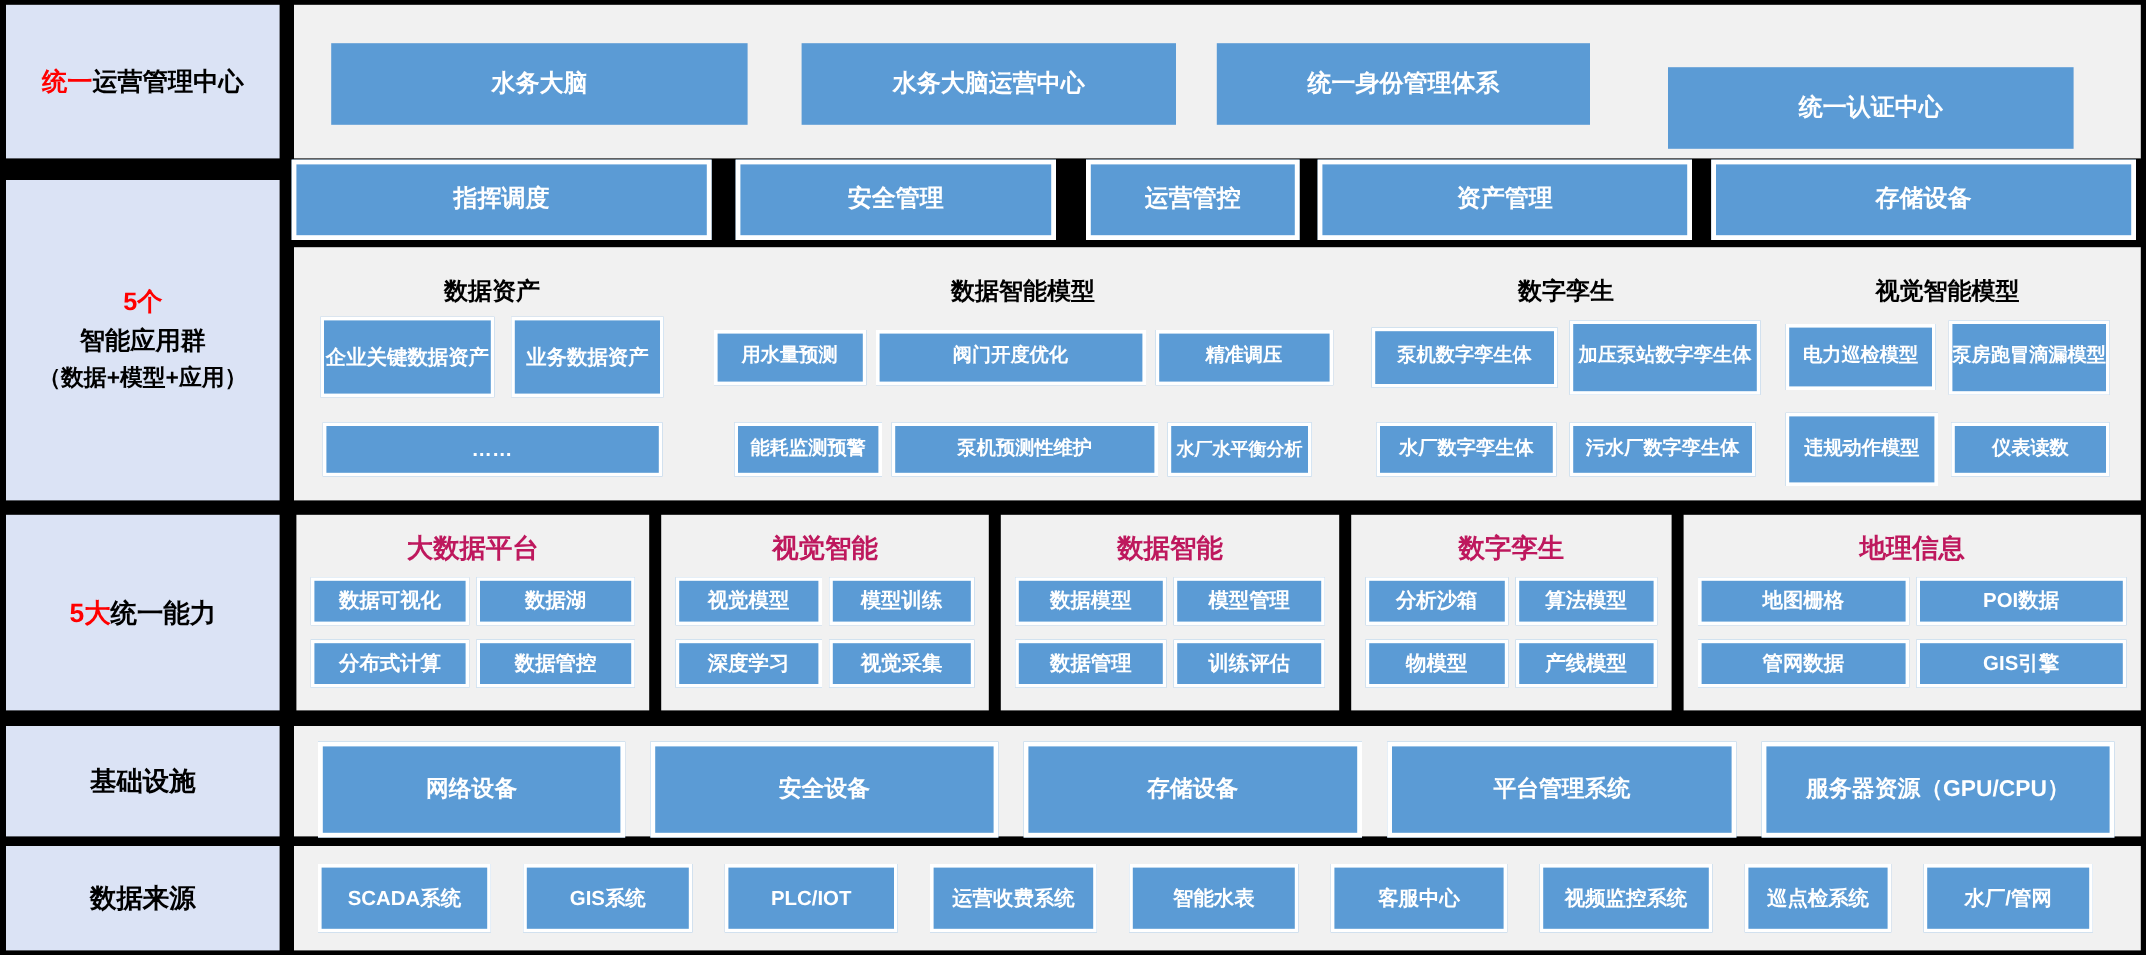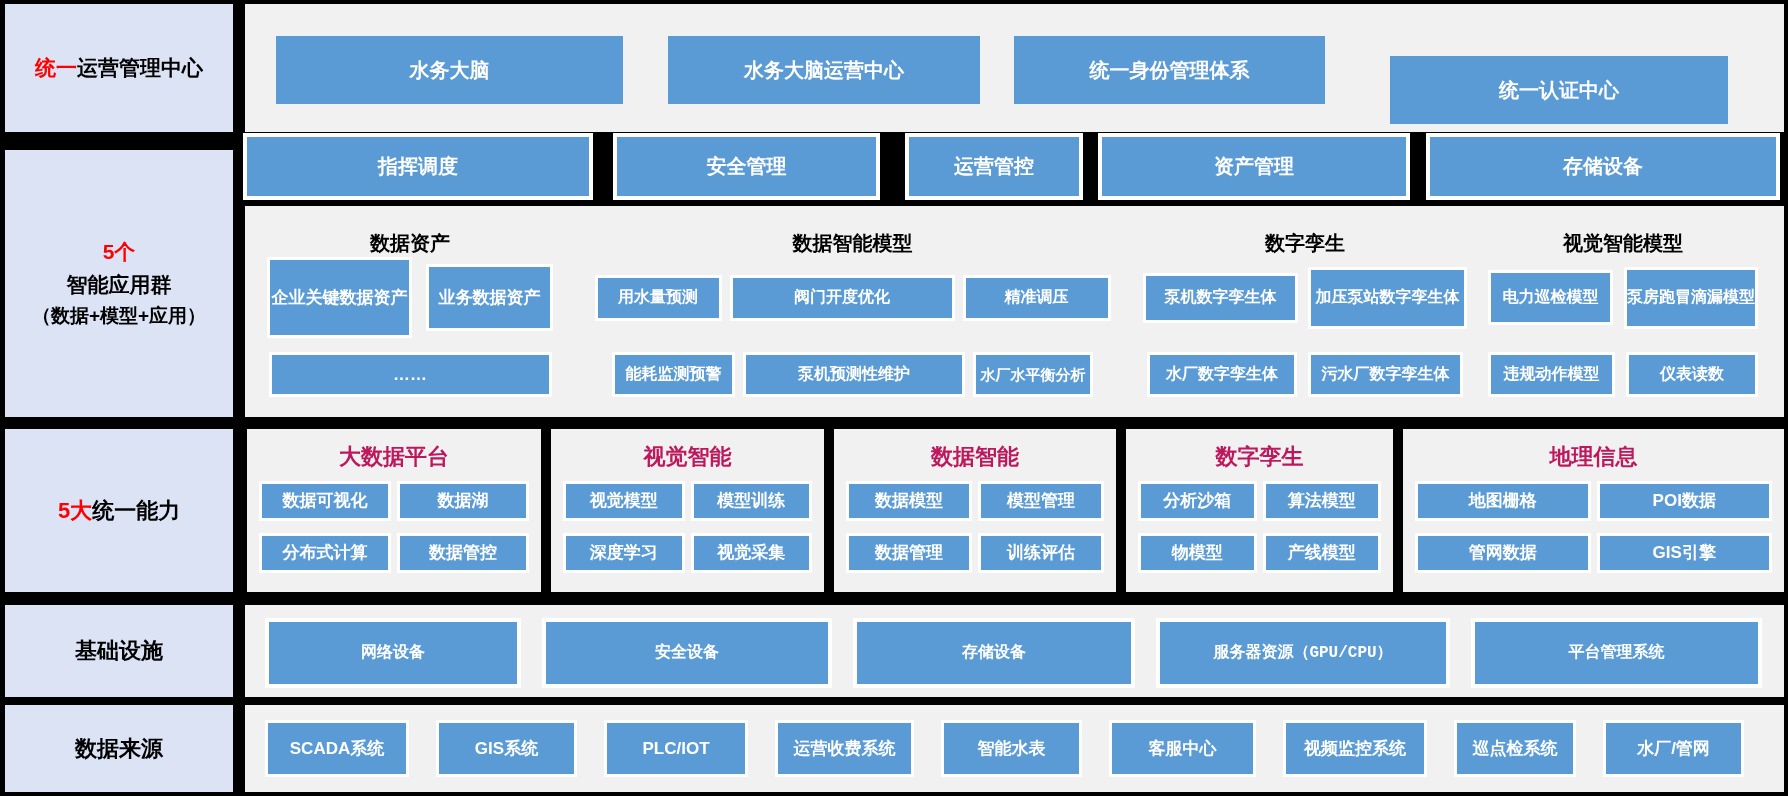--- a/index.html
+++ b/index.html
@@ -28,21 +28,21 @@
   .grow2{margin-top:21px;height:45px;}
   .item{border:3px solid #FFF;font-size:16px;}
   .item17{font-size:17px;}
   
   .cap-title{padding-top:12px;height:32px;line-height:32px;text-align:center;
              font-size:22px;font-weight:bold;color:#be185d;}
   .cap-grid{display:grid;grid-template-columns:1fr 1fr;gap:12px 6px;padding:8px 12px 0;}
   .cap-grid .bluebox{height:40px;border:3px solid #FFF;font-size:17px;}
   
   .infra-row{display:flex;gap:21px;padding:13px 0 0 20px;}
-  .infra-row .bluebox{height:70px;border:4px solid #FFF;font-size:16px;font-family:Liberation Mono, monospace;}
+  .infra-row .bluebox{height:80px;border:4px solid #FFF;font-size:19px;}
   
   .src-row{display:flex;gap:27px;padding:15px 0 0 20px;}
   .src-row .bluebox{height:57px;border:3px solid #FFF;font-size:17px;}
 </style>
 </head>
 <body>
 
 <div class="canvas">
 
   <div class="label-panel" style="top:4px;height:128px;font-size:21px;">
@@ -80,21 +80,21 @@
   <div class="bluebox b2h" style="left:613px;width:267px;">安全管理</div>
   <div class="bluebox b2h" style="left:905px;width:178px;">运营管控</div>
   <div class="bluebox b2h" style="left:1098px;width:312px;">资产管理</div>
   <div class="bluebox b2h" style="left:1426px;width:354px;">存储设备</div>
 
   <div class="panel" style="left:245px;top:206px;width:1539px;height:211px;">
 
     <div class="group" style="left:22px;width:286px;">
       <div class="group-title">数据资产</div>
       <div class="grow grow1" style="gap:14px;">
-        <div class="bluebox item item17" style="width:145px;height:81px;">企业关键数据资产</div>
+        <div class="bluebox item item17" style="width:145px;height:67px;">企业关键数据资产</div>
         <div class="bluebox item item17" style="width:127px;height:67px;">业务数据资产</div>
       </div>
       <div class="grow grow2">
         <div class="bluebox item item17" style="width:283px;height:45px;">……</div>
       </div>
     </div>
 
     <div class="group" style="left:349px;width:517px;">
       <div class="group-title">数据智能模型</div>
       <div class="grow grow1" style="gap:8px;">
@@ -121,21 +121,21 @@
       </div>
     </div>
 
     <div class="group" style="left:1242px;width:272px;">
       <div class="group-title">视觉智能模型</div>
       <div class="grow grow1" style="gap:11px;">
         <div class="bluebox item" style="width:125px;height:55px;">电力巡检模型</div>
         <div class="bluebox item" style="width:134px;height:62px;">泵房跑冒滴漏模型</div>
       </div>
       <div class="grow grow2" style="gap:11px;">
-        <div class="bluebox item" style="width:127px;height:45px;">违规动作模型</div>
+        <div class="bluebox item" style="width:127px;height:61px;">违规动作模型</div>
         <div class="bluebox item" style="width:132px;height:45px;">仪表读数</div>
       </div>
     </div>
   </div>
 
   <div class="panel" style="left:247px;top:429px;width:294px;height:163px;">
     <div class="cap-title">大数据平台</div>
     <div class="cap-grid">
       <div class="bluebox">数据可视化</div>
       <div class="bluebox">数据湖</div>
@@ -182,22 +182,22 @@
       <div class="bluebox">管网数据</div>
       <div class="bluebox">GIS引擎</div>
     </div>
   </div>
 
   <div class="panel" style="left:245px;top:605px;width:1539px;height:92px;">
     <div class="infra-row">
       <div class="bluebox" style="width:256px;">网络设备</div>
       <div class="bluebox" style="width:290px;">安全设备</div>
       <div class="bluebox" style="width:282px;">存储设备</div>
+      <div class="bluebox" style="width:291px;">平台管理系统</div>
       <div class="bluebox" style="width:294px;">服务器资源（GPU/CPU）</div>
-      <div class="bluebox" style="width:291px;">平台管理系统</div>
     </div>
   </div>
 
   <div class="panel" style="left:245px;top:705px;width:1539px;height:87px;">
     <div class="src-row">
       <div class="bluebox" style="width:144px;">SCADA系统</div>
       <div class="bluebox" style="width:141px;">GIS系统</div>
       <div class="bluebox" style="width:144px;">PLC/IOT</div>
       <div class="bluebox" style="width:139px;">运营收费系统</div>
       <div class="bluebox" style="width:141px;">智能水表</div>

